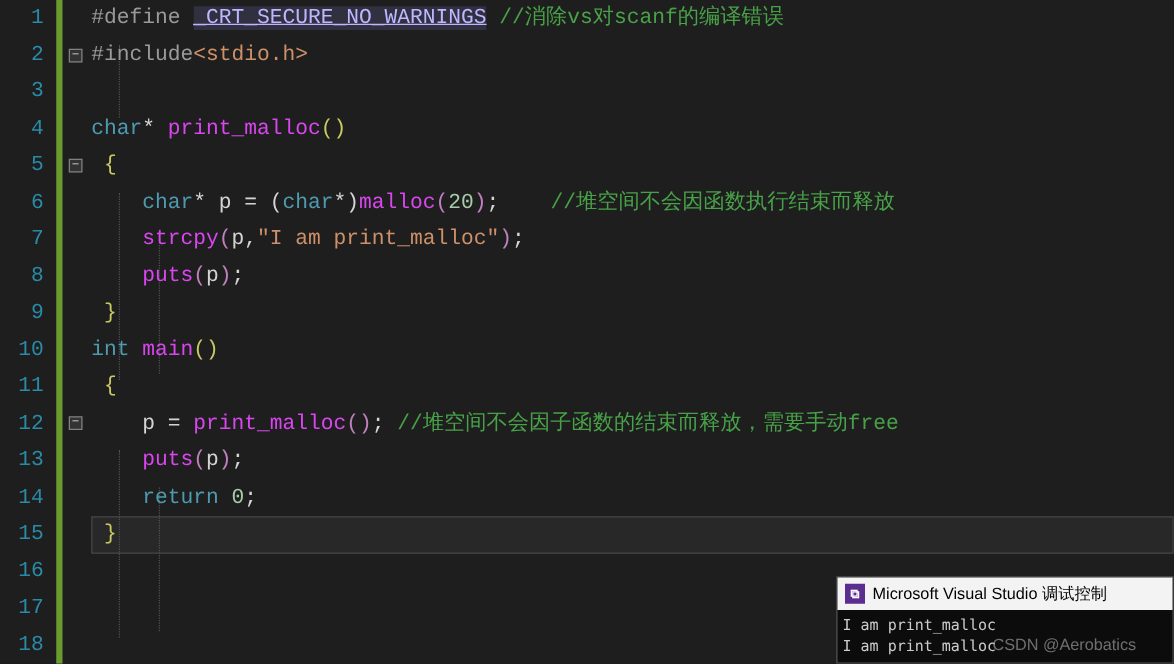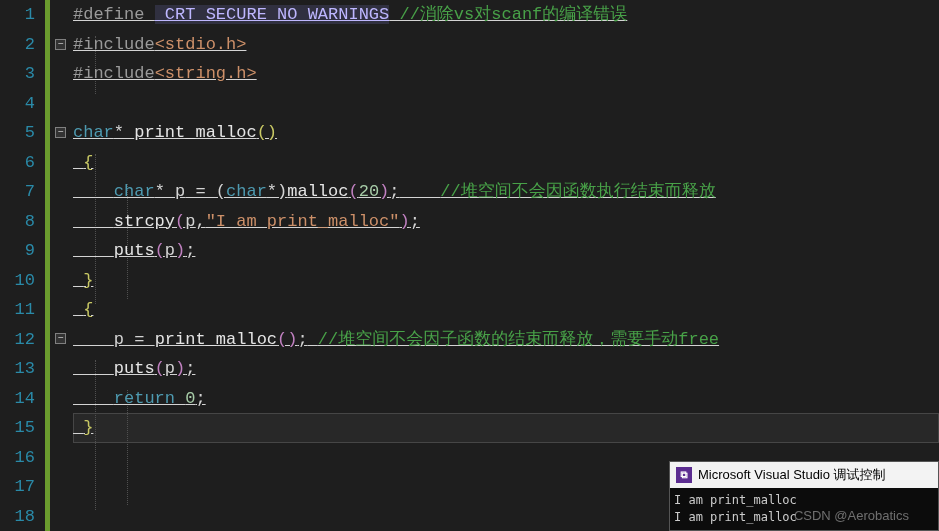--- a/index.html
+++ b/index.html
@@ -59,21 +59,20 @@
     }
     .code-area {
       flex: 1;
       position: relative;
     }
     .code-line {
       height: 29.5px;
       line-height: 29.5px;
       white-space: pre;
       position: relative;
-      text-decoration: underline;
     }
     .bracket-guide {
       position: absolute;
       width: 0;
       border-left: 1px dotted #505050;
     }
     .hl-line {
       position: absolute;
       left: 0;
       right: 0;
@@ -83,21 +82,21 @@
       pointer-events: none;
     }
     
     .c-macro   { color: #beb7ff; }
     .c-keyword { color: #4e9ab0; }
     .c-type    { color: #4e9ab0; }
     .c-include { color: #9a9a9a; }
     .c-header  { color: #cd9069; }
     .c-string  { color: #cd9069; }
     .c-comment { color: #48a148; }
-    .c-func    { color: #e5e5e5; }
+    .c-func    { color: #d946ef; }
     .c-ident   { color: #d4d4d4; }
     .c-num     { color: #a7cca8; text-align: center; }
     .c-punct   { color: #d4d4d4; }
     .c-yellow  { color: #c8c864; }
     .c-purple  { color: #c080c0; }
     .underline { text-decoration: underline; background: rgba(120,120,200,0.2);}
     
     .console {
       position: absolute;
       right: 0;
@@ -181,28 +180,28 @@
   <div class="code-area">
     <div class="hl-line" style="top:413px"></div>
     <div class="bracket-guide" style="left:22px;top:36px;height:58px"></div>
     <div class="bracket-guide" style="left:22px;top:154px;height:150px"></div>
     <div class="bracket-guide" style="left:54px;top:184px;height:115px"></div>
     <div class="bracket-guide" style="left:22px;top:360px;height:150px"></div>
     <div class="bracket-guide" style="left:54px;top:390px;height:115px"></div>
 
     <div class="code-line"><span class="c-include">#define </span><span class="c-macro underline">_CRT_SECURE_NO_WARNINGS</span><span class="c-comment"> //消除vs对scanf的编译错误</span></div>
     <div class="code-line"><span class="c-include">#include</span><span class="c-header">&lt;stdio.h&gt;</span></div>
-    <div class="code-line"><span class="c-include">#include</span><span class="c-header">&lt;string.h&gt;</span></div>
     <div class="code-line"></div>
     <div class="code-line"><span class="c-type">char</span><span class="c-punct">* </span><span class="c-func">print_malloc</span><span class="c-yellow">()</span></div>
     <div class="code-line"> <span class="c-yellow">{</span></div>
     <div class="code-line">    <span class="c-type">char</span><span class="c-punct">* </span><span class="c-ident">p</span><span class="c-punct"> = (</span><span class="c-type">char</span><span class="c-punct">*)</span><span class="c-func">malloc</span><span class="c-purple">(</span><span class="c-num">20</span><span class="c-purple">)</span><span class="c-punct">;</span>    <span class="c-comment">//堆空间不会因函数执行结束而释放</span></div>
     <div class="code-line">    <span class="c-func">strcpy</span><span class="c-purple">(</span><span class="c-ident">p</span><span class="c-punct">,</span><span class="c-string">"I am print_malloc"</span><span class="c-purple">)</span><span class="c-punct">;</span></div>
     <div class="code-line">    <span class="c-func">puts</span><span class="c-purple">(</span><span class="c-ident">p</span><span class="c-purple">)</span><span class="c-punct">;</span></div>
     <div class="code-line"> <span class="c-yellow">}</span></div>
+    <div class="code-line"><span class="c-type">int</span><span class="c-func"> main</span><span class="c-yellow">()</span></div>
     <div class="code-line"> <span class="c-yellow">{</span></div>
     <div class="code-line">    <span class="c-ident">p</span><span class="c-punct"> = </span><span class="c-func">print_malloc</span><span class="c-purple">()</span><span class="c-punct">;</span> <span class="c-comment">//堆空间不会因子函数的结束而释放，需要手动free</span></div>
     <div class="code-line">    <span class="c-func">puts</span><span class="c-purple">(</span><span class="c-ident">p</span><span class="c-purple">)</span><span class="c-punct">;</span></div>
     <div class="code-line">    <span class="c-keyword">return </span><span class="c-num">0</span><span class="c-punct">;</span></div>
     <div class="code-line"> <span class="c-yellow">}</span></div>
   </div>
 </div>
 
 <div class="console">
   <div class="console-title">

